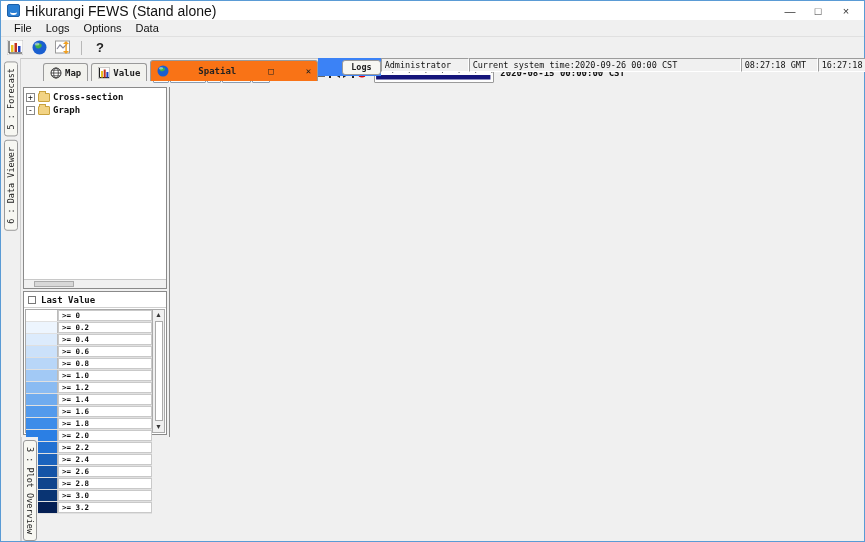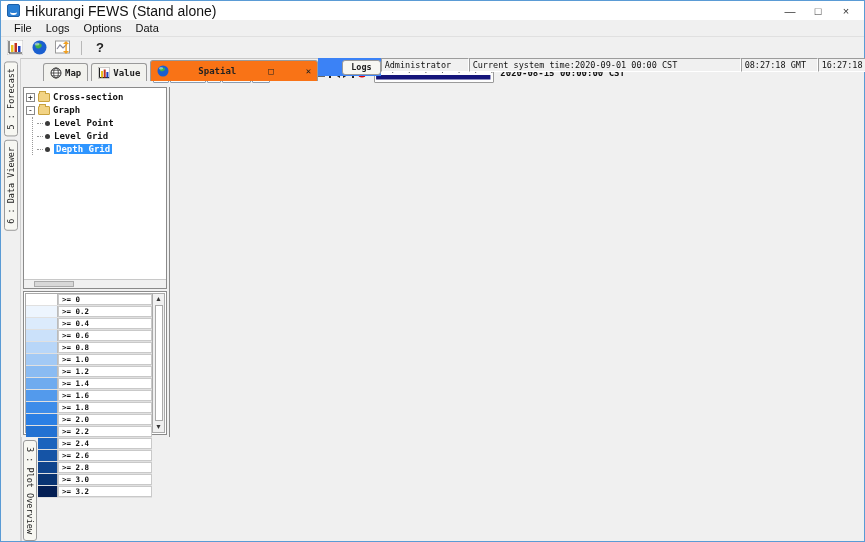--- a/index.html
+++ b/index.html
@@ -309,44 +309,31 @@
               <div class="trow">
                 <span class="tog">+</span>
                 <span class="folder"></span>
                 <span class="tlabel">Cross-section</span>
               </div>
               <div class="trow">
                 <span class="tog">-</span>
                 <span class="folder"></span>
                 <span class="tlabel">Graph</span>
               </div>
-              <div class="kids">
-                <div class="trow child">
-                  <span class="dash"></span>
-                  <span class="bullet"></span>
-                  <span class="tlabel">Level Point</span>
-                </div>
-                <div class="trow child">
-                  <span class="dash"></span>
-                  <span class="bullet"></span>
-                  <span class="tlabel">Level Grid</span>
-                </div>
-                <div class="trow child">
-                  <span class="dash"></span>
-                  <span class="bullet"></span>
-                  <span class="tlabel selected">Depth Grid</span>
-                </div>
-              </div>
             </div>
             <div class="tree-hscroll">
                 <span class="thumb"></span>
               </div>
           </div>
 
           <div class="legend-box">
+            <div class="legend-head">
+              <span class="chk"></span>
+              <span>Last Value</span>
+            </div>
             <div class="legend-body">
               <div class="lrows">
                 <div class="lrow">
                     <span class="swatch" style="background: rgb(255, 255, 255);"></span>
                     <span class="lab">&gt;= 0</span>
                   </div>
                 <div class="lrow">
                     <span class="swatch" style="background: rgb(237, 245, 254);"></span>
                     <span class="lab">&gt;= 0.2</span>
                   </div>
@@ -613,21 +600,21 @@
       <span class="tab-ctl">□</span>
       <span class="tab-ctl">✕</span>
     </div>
   </div>
   <div class="logs-row">
     <span class="logs-btn">Logs</span>
   </div>
 
   <div class="statusbar">
     <span class="seg" style="width:88px;">Administrator</span>
-    <span class="seg" style="width:272px;">Current system time:2020-09-01 00:00 CST</span>
+    <span class="seg" style="width:272px;">Current system time:2020-09-26 00:00 CST</span>
     <span class="seg" style="width:77px;">08:27:18 GMT</span>
     <span class="seg" style="width:109px;">16:27:18 CST</span>
     <span class="seg" style="width:70px;">Stand alone</span>
 
   </div>
 
 </div>
 
 </div>
 </body></html>

